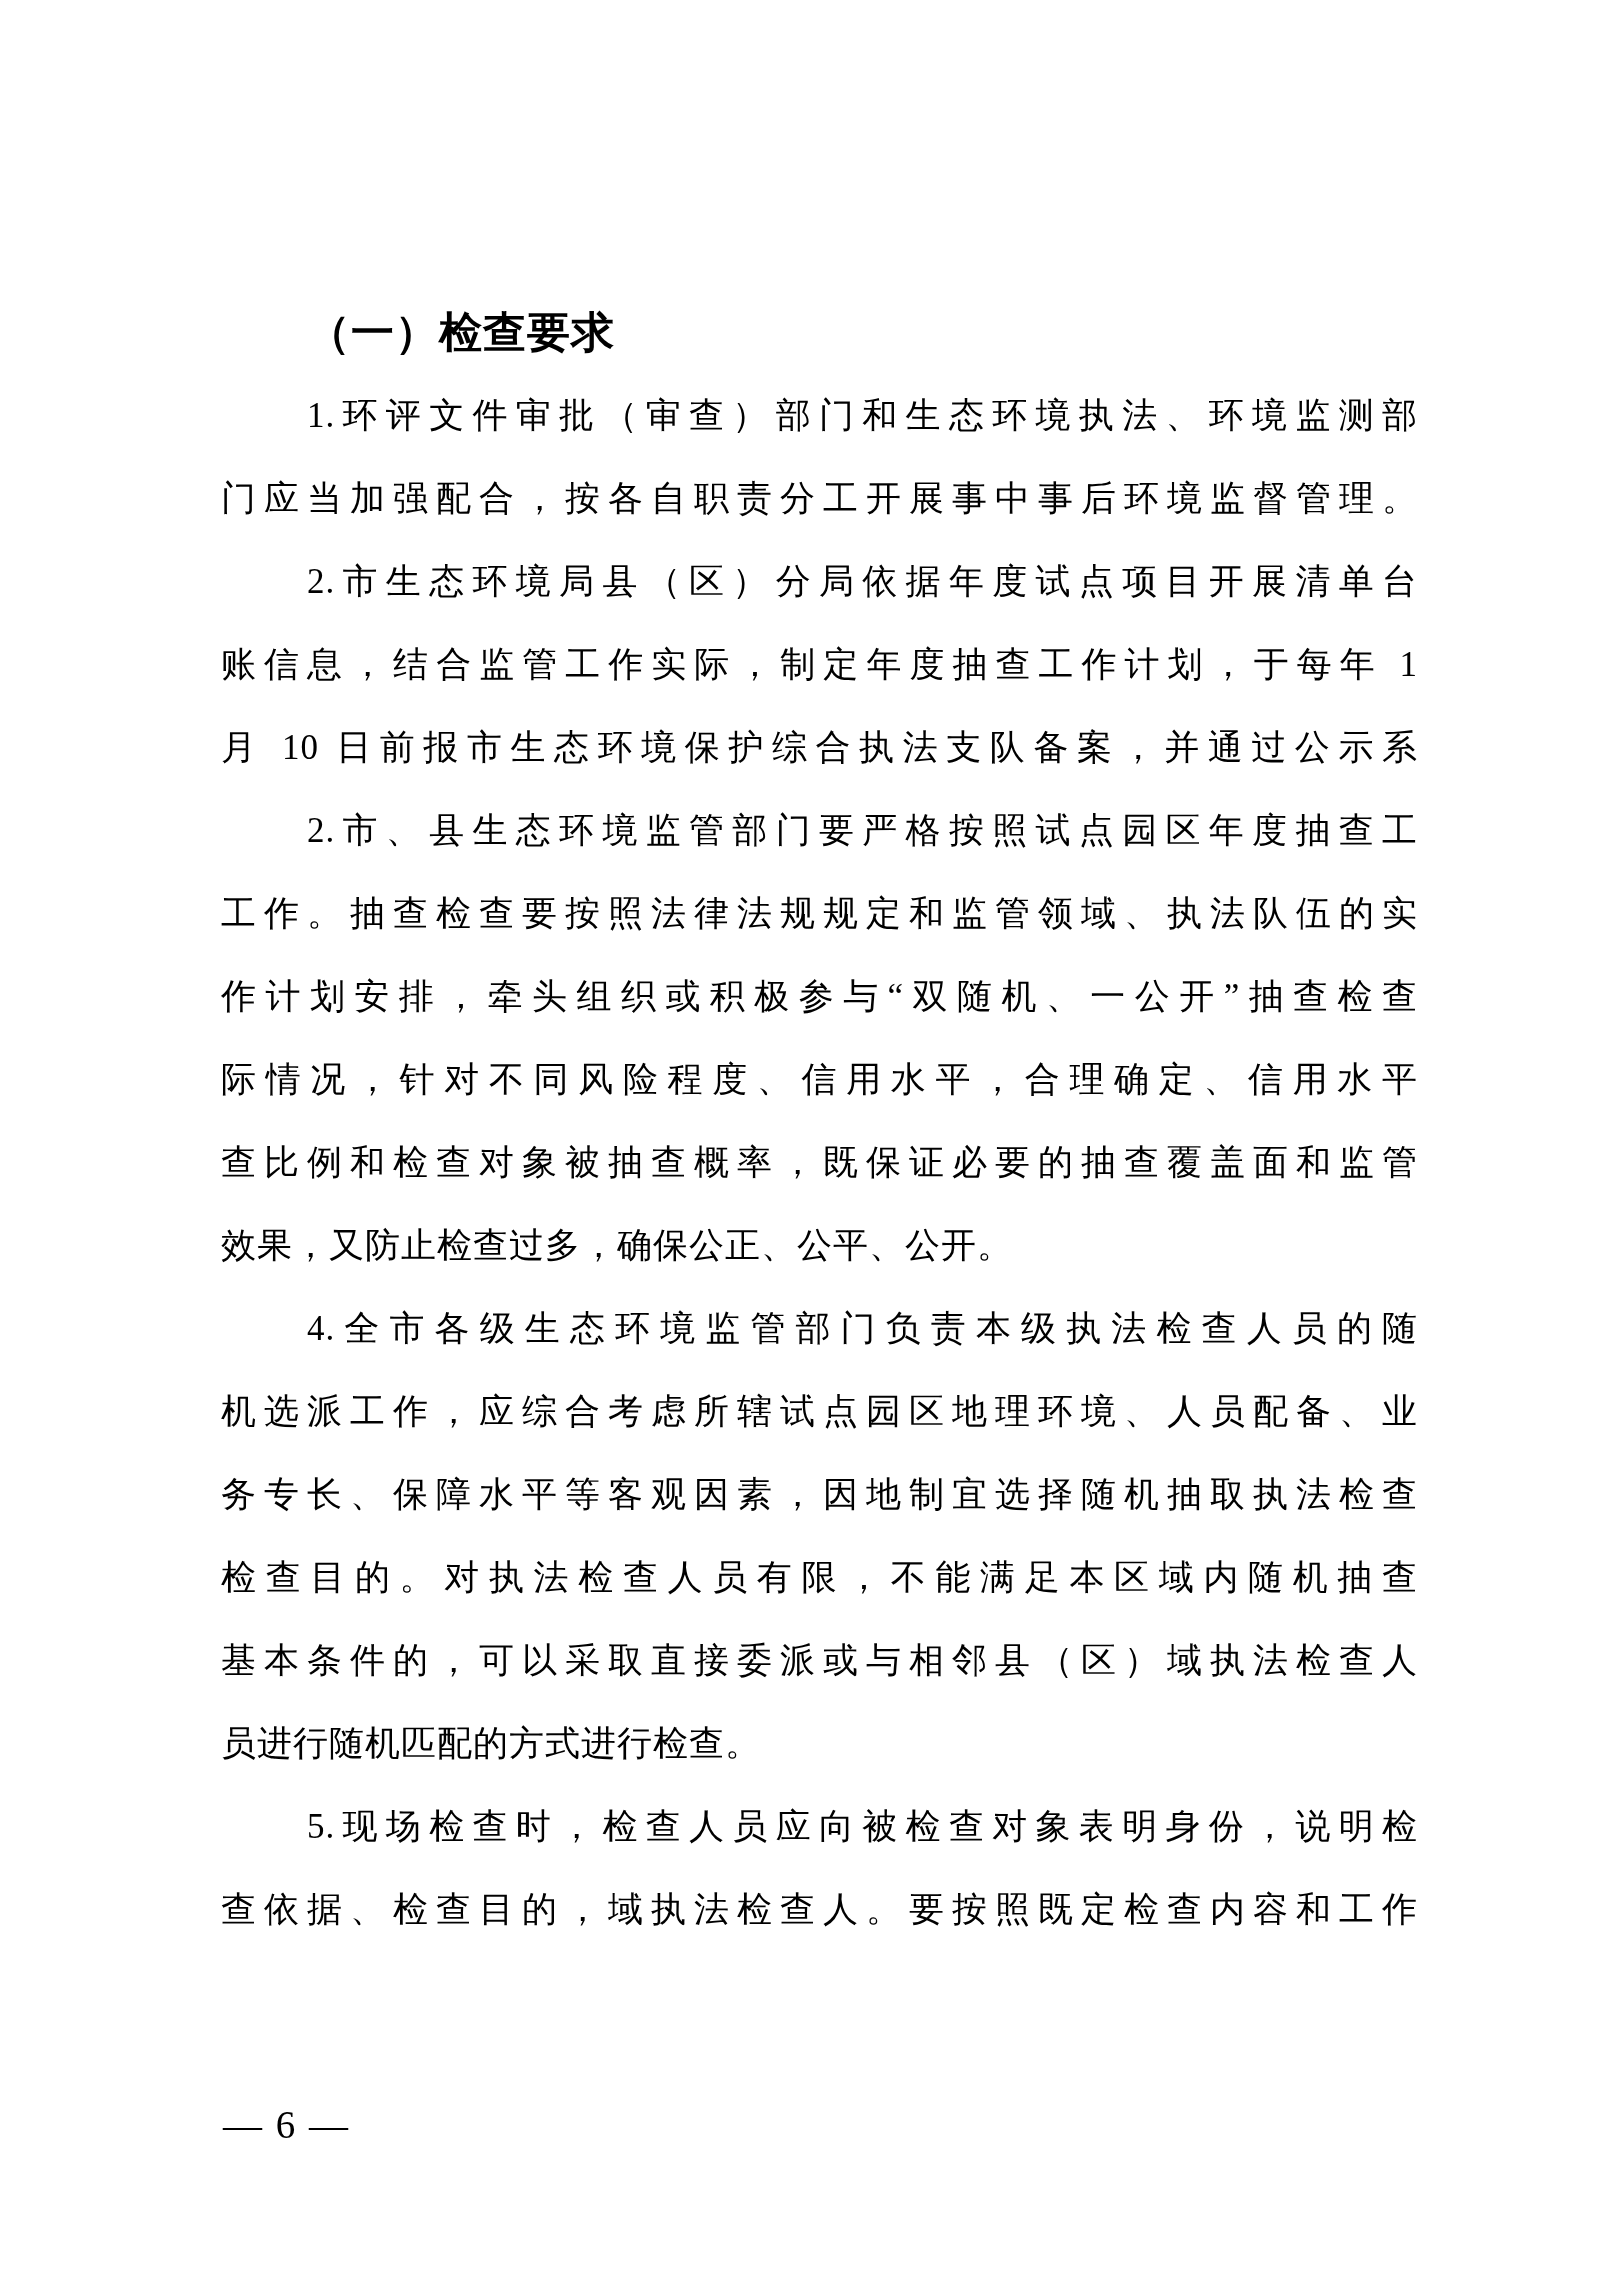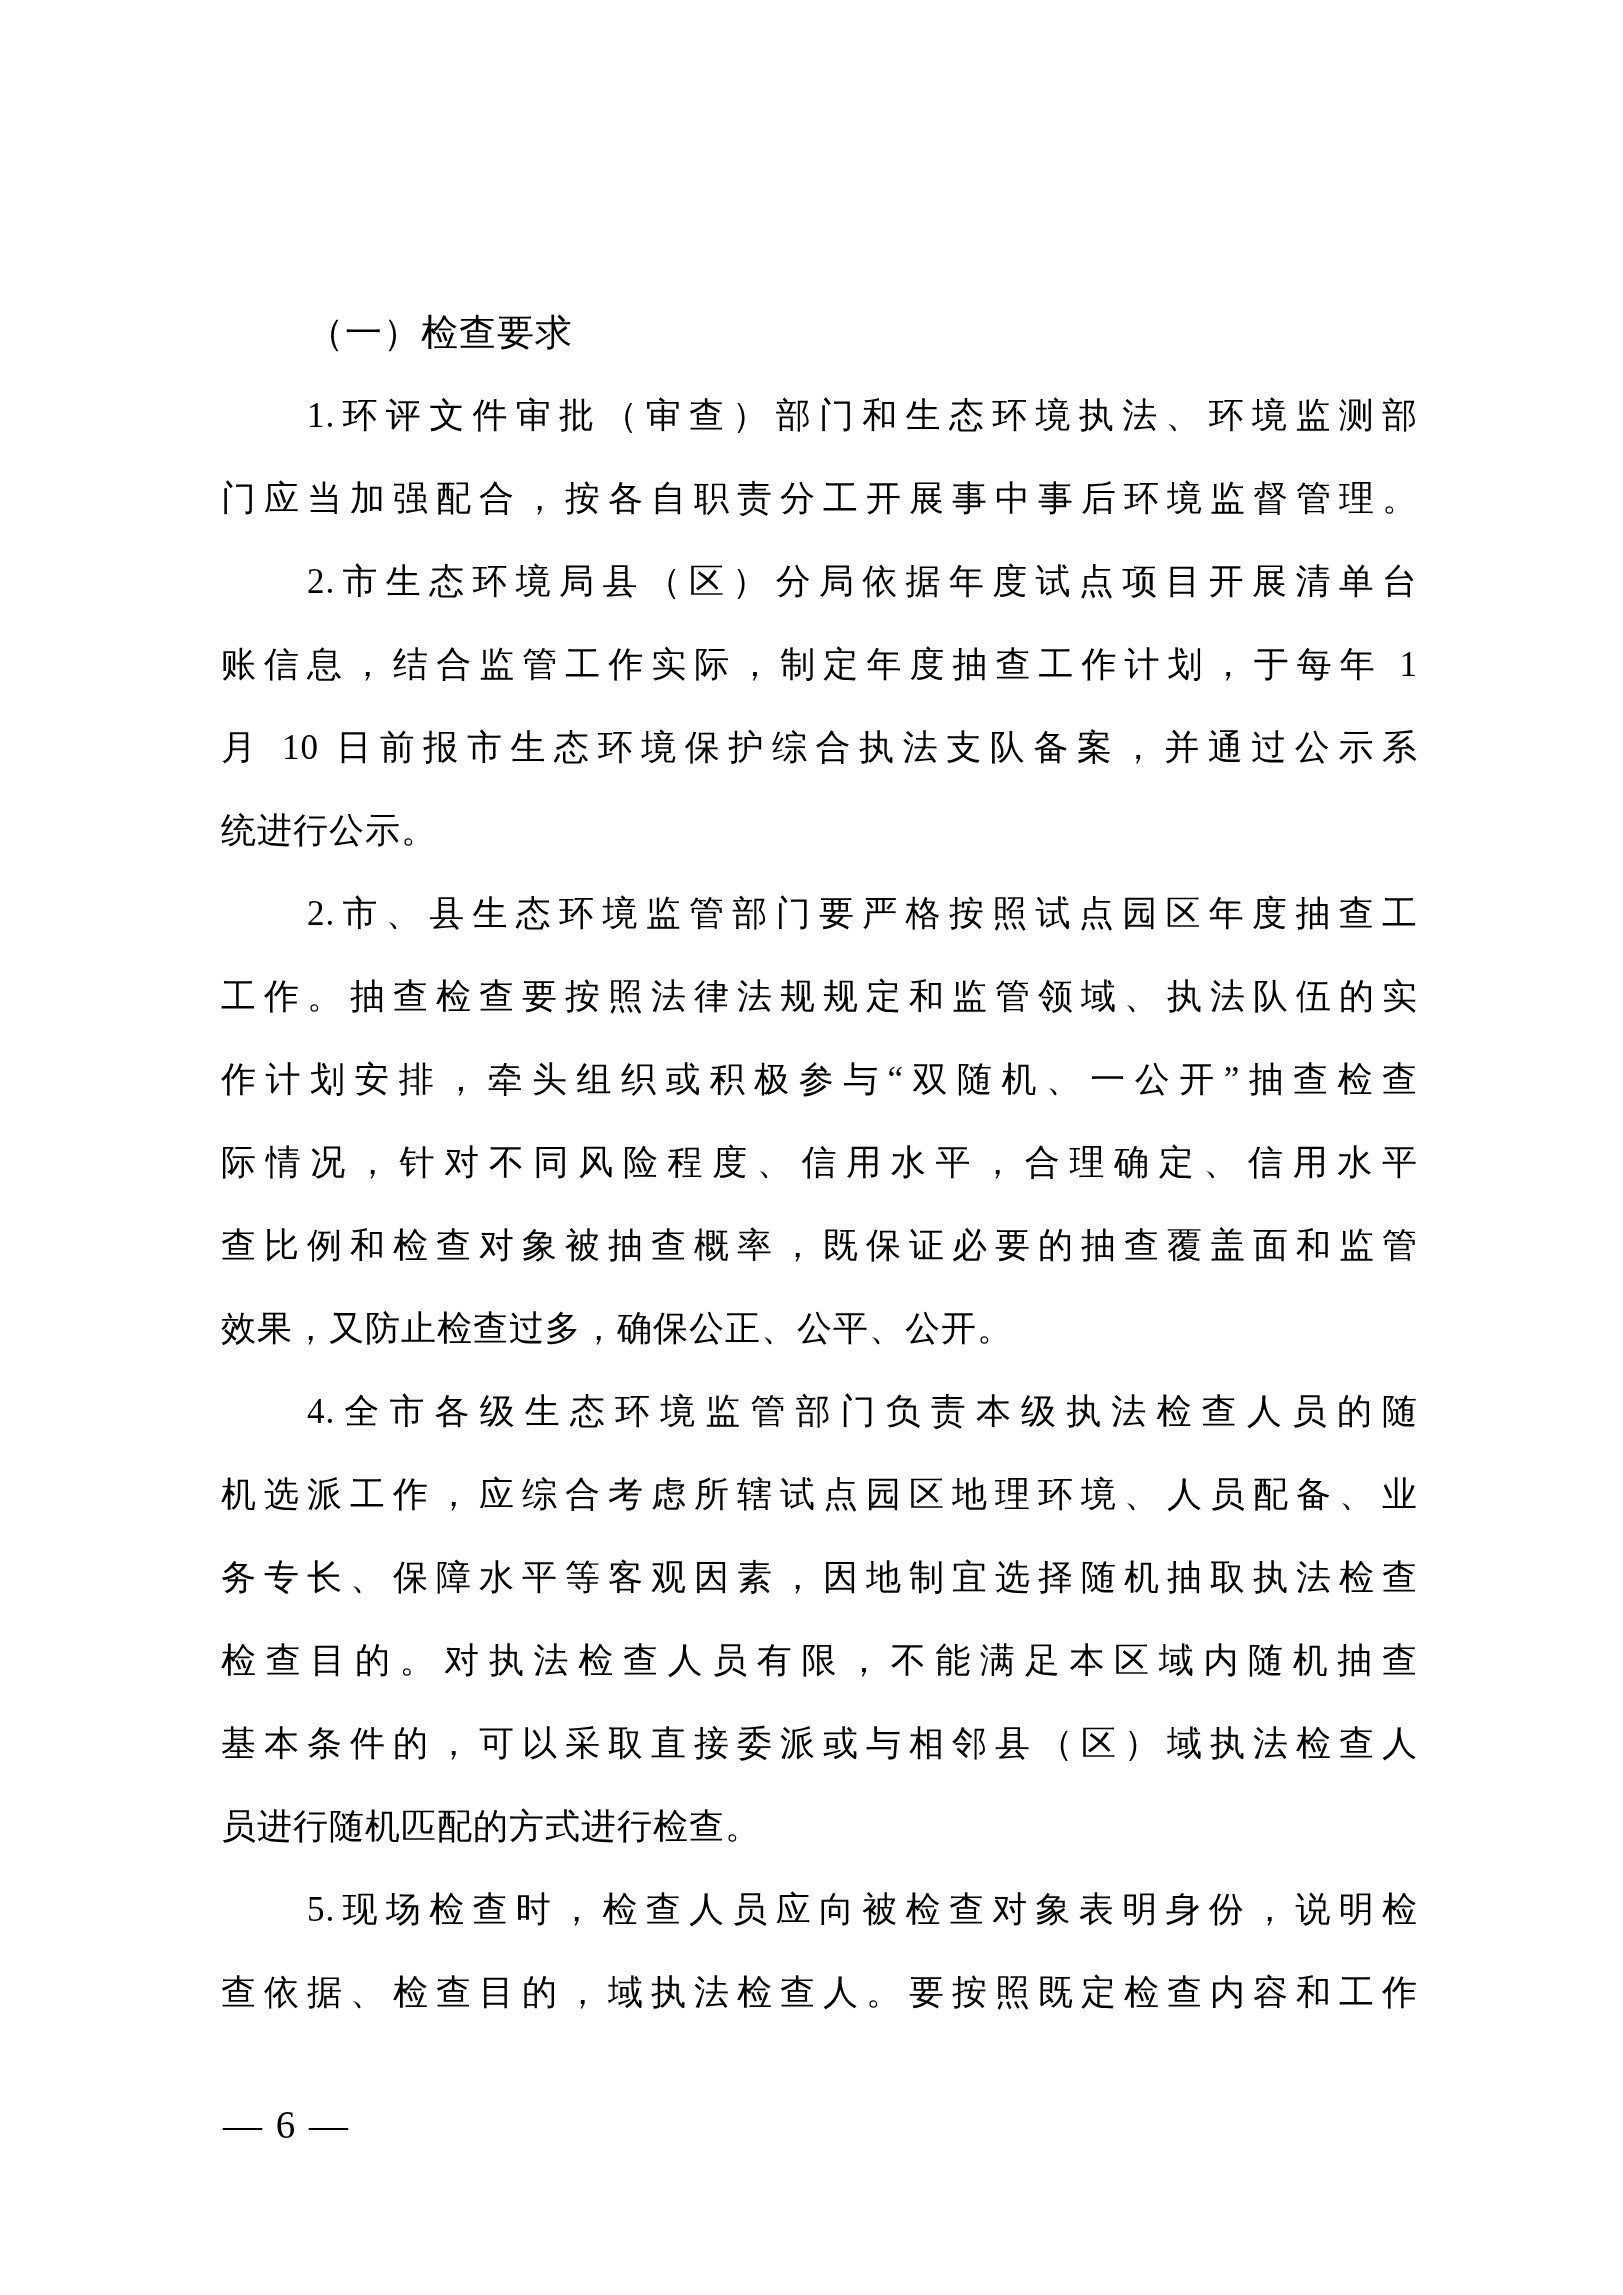--- a/index.html
+++ b/index.html
@@ -41,22 +41,22 @@
   .line.nj {
     white-space: normal;
     text-align: left;
     text-align-last: left;
   }
   
   .line.ind {
     text-indent: 86px;
   }
   .line.heading {
-    font-weight: 400;
-    font-size: 37px;
+    font-weight: 700;
+    font-size: 43px;
   }
   .footer {
     position: absolute;
     left: 223px;
     top: 2102px;
     height: 46px;
     line-height: 46px;
     font-size: 39px;
     letter-spacing: 2px;
     white-space: pre;
@@ -66,21 +66,20 @@
 <body>
 
 <div class="page">
   <div class="doc-body">
       <div class="line heading ind nj">（一）检查要求</div>
       <div class="line ind j">1.环评文件审批（审查）部门和生态环境执法、环境监测部</div>
       <div class="line j">门应当加强配合，按各自职责分工开展事中事后环境监督管理。</div>
       <div class="line ind j">2.市生态环境局县（区）分局依据年度试点项目开展清单台</div>
       <div class="line j">账信息，结合监管工作实际，制定年度抽查工作计划，于每年 1</div>
       <div class="line j">月 10 日前报市生态环境保护综合执法支队备案，并通过公示系</div>
-      <div class="line nj">统进行公示。</div>
       <div class="line ind j">2.市、县生态环境监管部门要严格按照试点园区年度抽查工</div>
       <div class="line j">工作。抽查检查要按照法律法规规定和监管领域、执法队伍的实</div>
       <div class="line j">作计划安排，牵头组织或积极参与“双随机、一公开”抽查检查</div>
       <div class="line j">际情况，针对不同风险程度、信用水平，合理确定、信用水平</div>
       <div class="line j">查比例和检查对象被抽查概率，既保证必要的抽查覆盖面和监管</div>
       <div class="line nj">效果，又防止检查过多，确保公正、公平、公开。</div>
       <div class="line ind j">4.全市各级生态环境监管部门负责本级执法检查人员的随</div>
       <div class="line j">机选派工作，应综合考虑所辖试点园区地理环境、人员配备、业</div>
       <div class="line j">务专长、保障水平等客观因素，因地制宜选择随机抽取执法检查</div>
       <div class="line j">检查目的。对执法检查人员有限，不能满足本区域内随机抽查</div>

